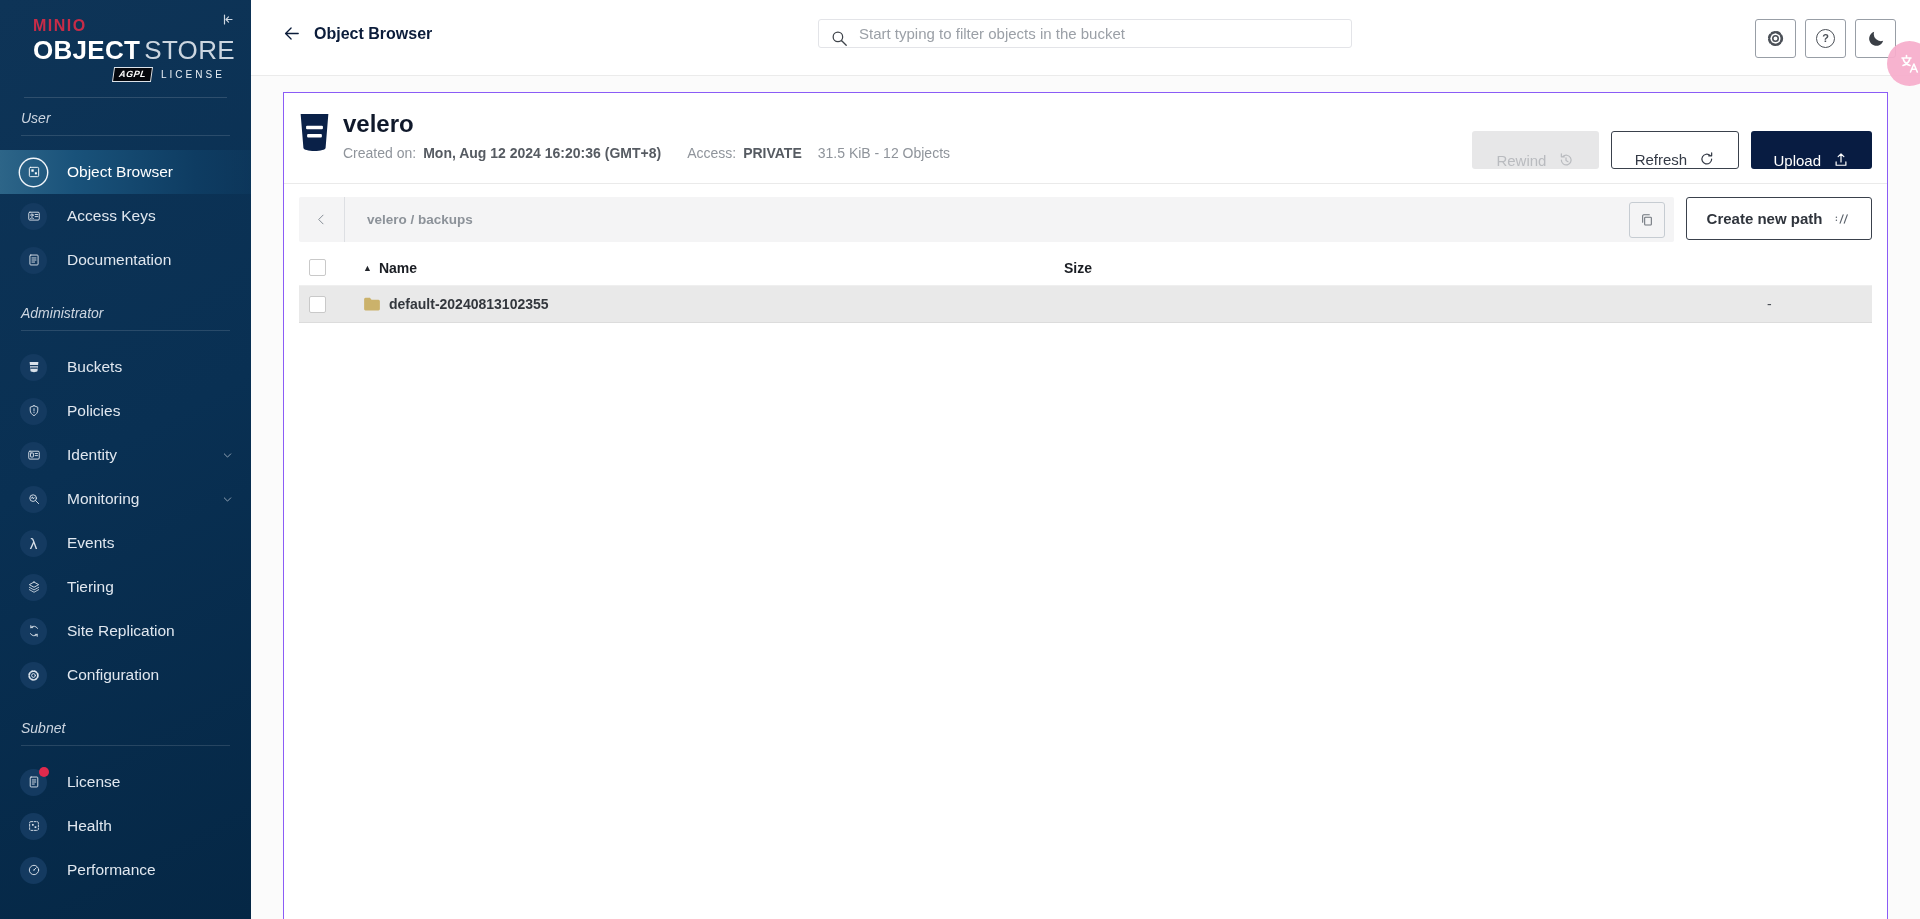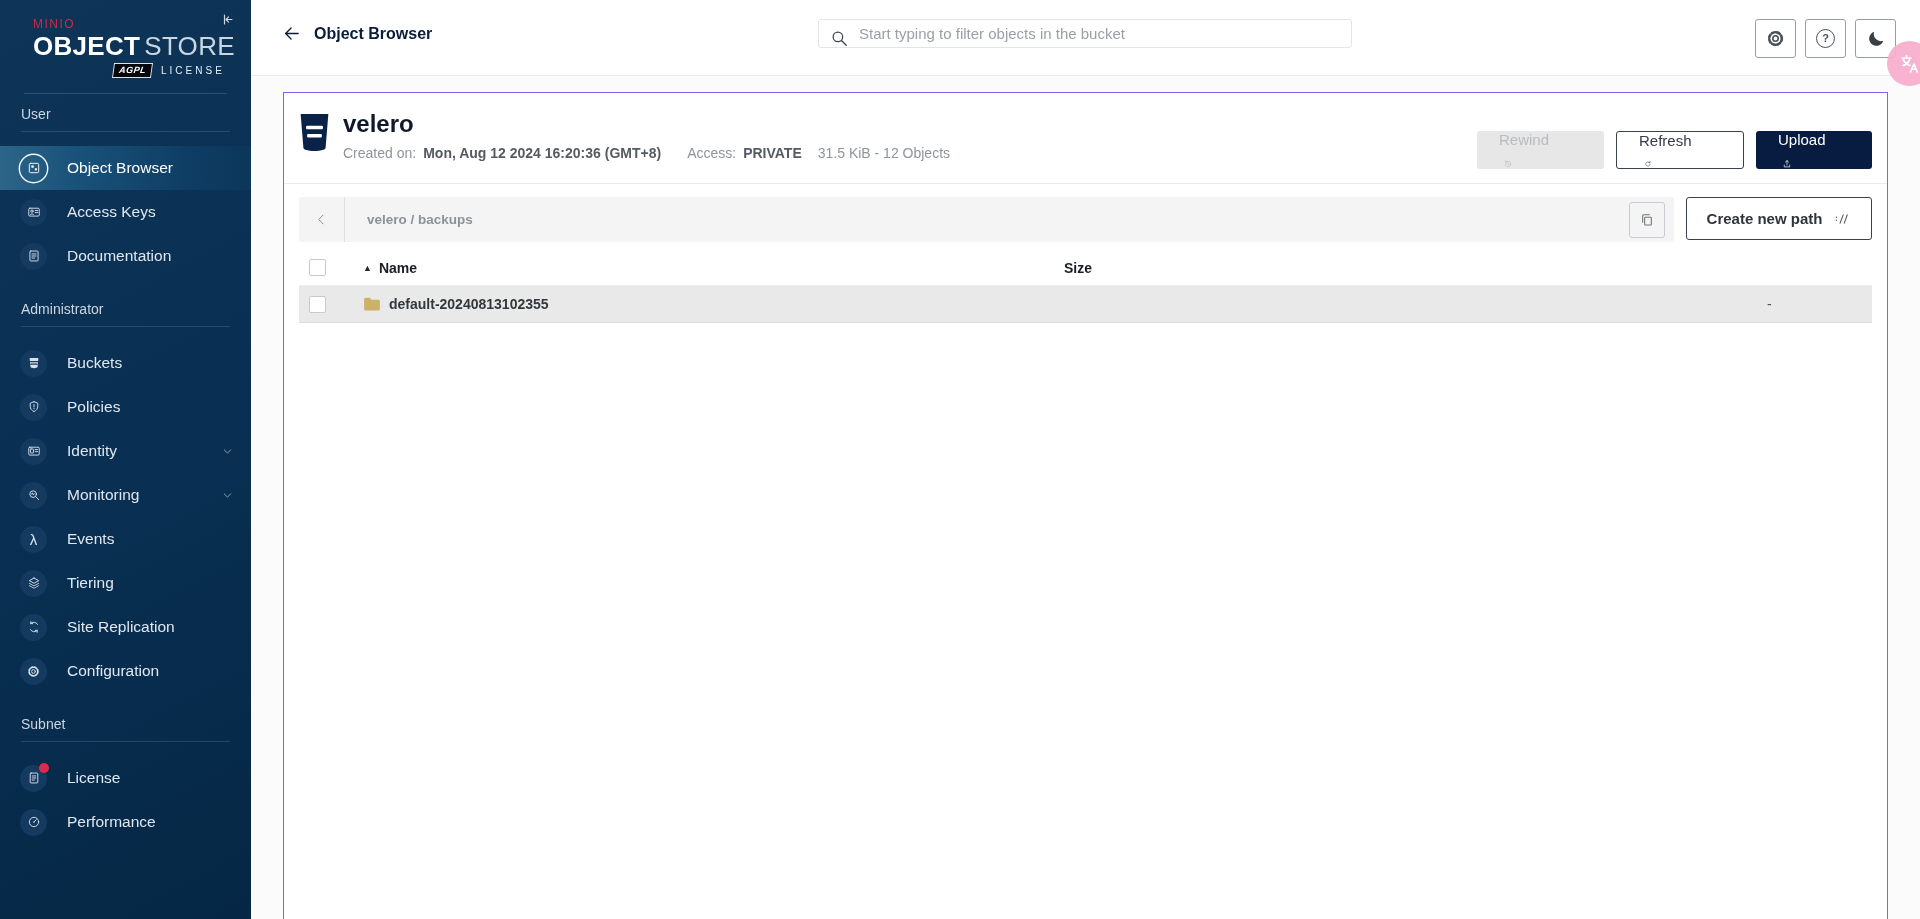--- a/index.html
+++ b/index.html
@@ -6,34 +6,34 @@
   html,body { width:1920px; height:919px; overflow:hidden; }
   body { font-family:"Liberation Sans", sans-serif; background:#fbfbfb; position:relative; }
   svg.svgi { fill:none; stroke:currentColor; stroke-width:1.6; stroke-linecap:round; stroke-linejoin:round; display:block; }
 
   
   .sidebar { position:absolute; left:0; top:0; width:251px; height:919px; overflow:hidden;
     background:linear-gradient(152deg, var(--sidebar-top,#0E3457) 0%, #093053 48%, var(--sidebar-bottom,#052745) 100%);
     color:#e3e9f0; }
   .collapse-btn { position:absolute; top:12px; right:16px; color:#cdd6e0; cursor:pointer; }
   .logo { padding:17px 0 0 33px; }
-  .brand-minio { color:var(--brand-red,#C72C48); font-size:12px; font-weight:normal; letter-spacing:1.5px; }
+  .brand-minio { color:var(--brand-red,#C72C48); font-size:16px; font-weight:bold; letter-spacing:1.5px; }
   .brand-line { margin-top:1px; font-size:26px; line-height:28px; color:#fff; letter-spacing:.3px; white-space:nowrap; }
   .brand-line .obj { font-weight:bold; }
   .brand-line .store { font-weight:300; color:#ccd6e0; margin-left:4px; }
   .license-row { display:flex; align-items:center; gap:9px; margin:3px 0 0 80px; }
   .agpl-chip { background:#05070c; border:1px solid #dbe2e9; color:#fff; font-size:9px; font-weight:bold;
     font-style:italic; padding:1px 5px 2px; transform:skewX(-8deg); letter-spacing:.5px; }
   .license-word { font-size:10px; letter-spacing:3px; color:#eaf0f6; }
   .logo-divider { border-top:1px solid rgba(255,255,255,.14); margin:15px 24px 0; }
 
   .side-menu { list-style:none; }
   .menu-section { margin-top:23px; }
   .menu-section:first-child { margin-top:12px; }
-  .section-label { padding:0 21px 9px; font-size:14px; color:#ccd5e0; }
+  .section-label { padding:0 21px 9px; font-size:14px; color:#ccd5e0;font-style:italic; }
   .section-divider { border-top:1px solid rgba(255,255,255,.13); margin:0 21px 14px; }
   .nav-item { height:44px; display:flex; align-items:center; padding-left:20px; cursor:pointer; position:relative; }
   .nav-ico { width:27px; height:27px; border-radius:50%; background:#143a60; display:flex; align-items:center;
     justify-content:center; color:#d9e1ea; flex:0 0 27px; position:relative; }
   .nav-item.active { background:linear-gradient(90deg, var(--active-item,#2D6588) 0%, #19527a 30%, #0e3c62 78%, rgba(14,60,98,.45) 100%); }
   .nav-item.active .nav-ico { background:transparent; box-shadow:0 0 0 1.4px #f2f6fa; color:#fff; }
   .nav-label { margin-left:20px; font-size:15.5px; color:#e0e7ef; }
   .nav-item.active .nav-label { color:#fff; }
   .nav-caret { margin-left:auto; margin-right:18px; color:#bfcad6; }
   .lam { font-size:15px; line-height:1; color:#d9e1ea; }
@@ -72,21 +72,21 @@
   .bucket-ico { margin-top:3px; }
   .bucket-meta { margin-left:13px; }
   .bucket-title { font-size:24px; font-weight:bold; color:#10192b; }
   .bucket-subline { margin-top:7px; font-size:14px; color:#8f949b; display:flex; align-items:center; white-space:nowrap; }
   .bucket-subline b { color:#565b62; font-weight:bold; }
   .sp-sm { display:inline-block; width:7px; }
   .sp-lg { display:inline-block; width:26px; }
   .sp-md { display:inline-block; width:16px; }
   .bucket-actions { margin-left:auto; margin-top:21px; display:flex; gap:12px; }
   .btn { height:38px; border-radius:3px; font-size:15px; font-family:"Liberation Sans",sans-serif;
-    display:flex; align-items:flex-start; justify-content:center; gap:11px; cursor:pointer; padding:0 22px;flex-direction:column; }
+    display:flex; align-items:flex-end; justify-content:center; gap:11px; cursor:pointer; padding:0 22px; }
   .btn-disabled { background:var(--disabled-bg,#E7E7E8); color:var(--disabled-text,#B9BBBF); border:none; min-width:127px; }
   .btn-outline { background:#fff; color:#343a46; border:1px solid #3a414c; min-width:128px; }
   .btn-primary { background:var(--navy,#081C42); color:#fff; border:none; min-width:116px; }
 
   .path-row { display:flex; align-items:flex-start; margin:13px 15px 0; gap:12px; }
   .path-bar { flex:1; height:45px; background:#f4f4f5; border-radius:2px; display:flex; align-items:center; }
   .path-back { width:46px; height:100%; display:flex; align-items:center; justify-content:center;
     border-right:1px solid #dddfe3; color:#868d96; cursor:pointer; }
   .path-text { margin-left:22px; font-size:13.5px; font-weight:bold; color:#8c9299; }
   .copy-btn { margin-left:auto; margin-right:9px; width:36px; height:36px; border:1px solid #c6ccd2; border-radius:3px;
@@ -259,20 +259,30 @@
       <ul class="side-menu">
         <li class="nav-item">
           <span class="nav-ico">
             <svg class="svgi" width="14" height="14" viewBox="0 0 24 24">
                 <rect x="5.5" y="3.5" width="13" height="17" rx="1.5"></rect>
                 <path d="M9 8.5h6M9 12h6M9 15.5h3.5"></path>
               </svg>
             <span class="red-dot"></span>
           </span>
           <span class="nav-label">License</span>
+        </li>
+        <li class="nav-item">
+          <span class="nav-ico">
+            <svg class="svgi" width="14" height="14" viewBox="0 0 24 24">
+                <rect x="4.5" y="4.5" width="15" height="15" rx="2" stroke-dasharray="3.4 2.4"></rect>
+                <rect x="8.5" y="8.5" width="3" height="3" fill="currentColor" stroke="none"></rect>
+                <rect x="13" y="12.5" width="3" height="3" fill="currentColor" stroke="none"></rect>
+              </svg>
+          </span>
+          <span class="nav-label">Health</span>
         </li>
         <li class="nav-item">
           <span class="nav-ico">
             <svg class="svgi" width="14" height="14" viewBox="0 0 24 24">
                 <circle cx="12" cy="12" r="8"></circle>
                 <path d="M12 12l3.8-3.8"></path>
                 <circle cx="12" cy="12" r="1.2" fill="currentColor" stroke="none"></circle>
               </svg>
           </span>
           <span class="nav-label">Performance</span>

